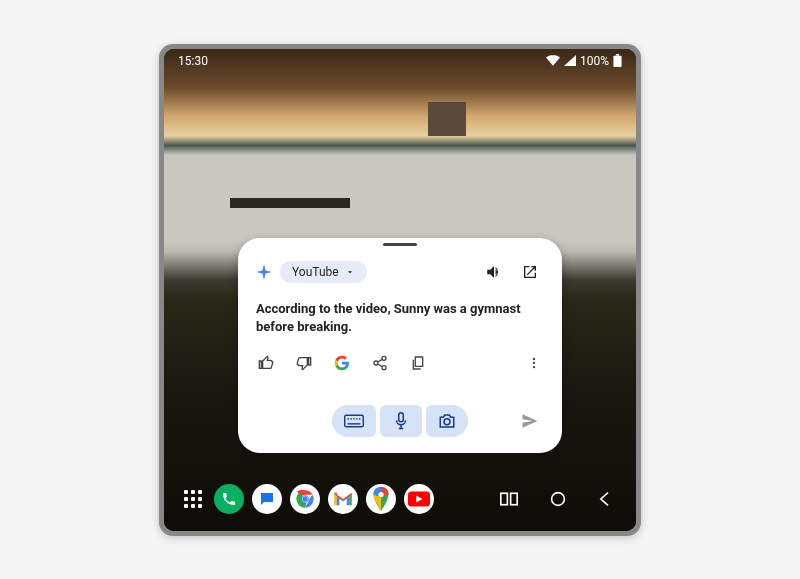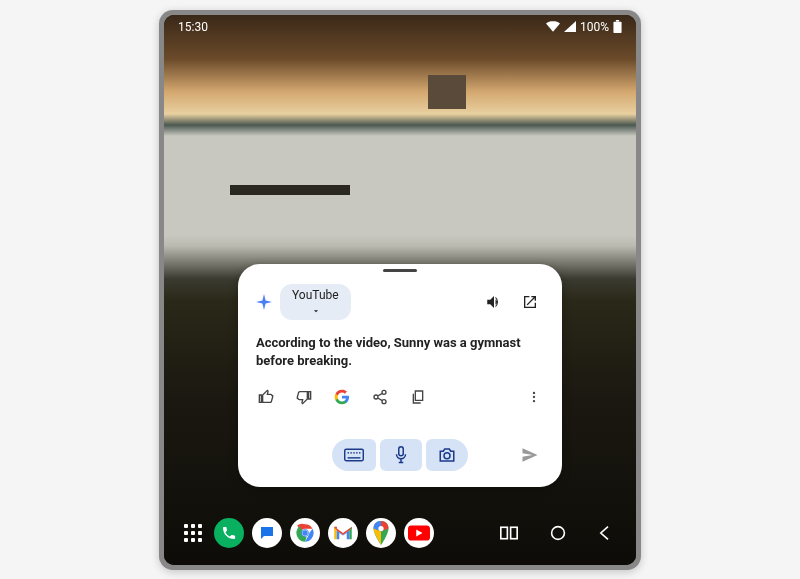--- a/index.html
+++ b/index.html
@@ -8,21 +8,21 @@
     height: 579px;
     background: #f5f5f5;
     display: flex;
     align-items: center;
     justify-content: center;
     font-family: -apple-system, BlinkMacSystemFont, "Segoe UI", Roboto, Arial, sans-serif;
     overflow: hidden;
   }
   .device {
     width: 482px;
-    height: 560px;
+    height: 492px;
     background: #888;
     border-radius: 14px;
     padding: 5px;
     box-shadow: 0 2px 8px rgba(0,0,0,0.2);
     position: relative;
   }
   .screen {
     width: 100%;
     height: 100%;
     background: #000;
@@ -112,21 +112,20 @@
   .chip {
     background: #e6ecf5;
     border-radius: 12px;
     padding: 4px 12px;
     font-size: 12px;
     color: #222;
     display: flex;
     align-items: center;
     gap: 4px;
     cursor: pointer;
-    flex-direction: column;
   }
   .chip svg { margin-left: 2px; }
   .header-spacer { flex: 1; }
   .hicon {
     width: 28px; height: 28px;
     display: flex; align-items: center; justify-content: center;
     cursor: pointer;
     color: #222;
   }
   .response {

